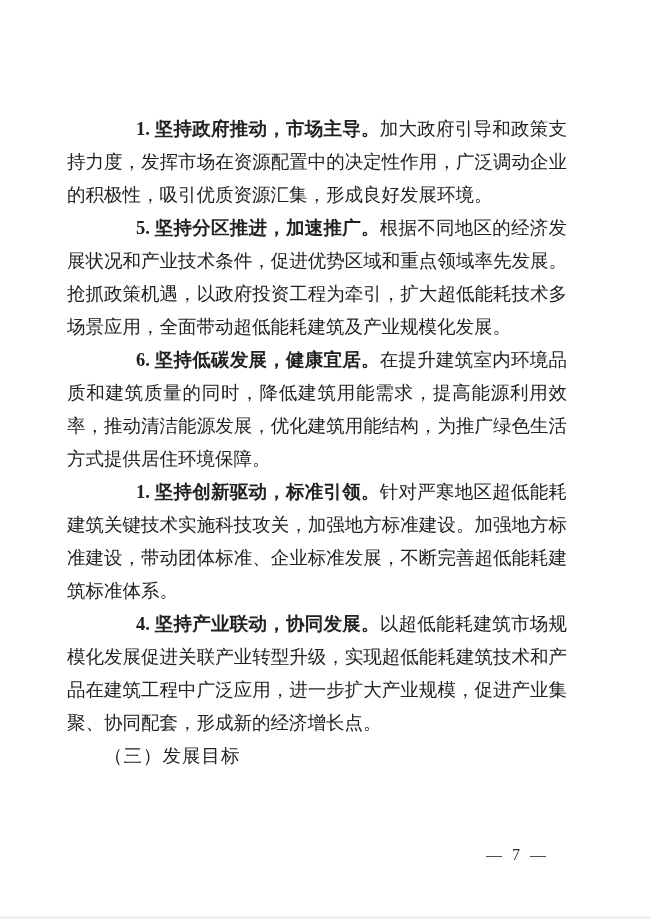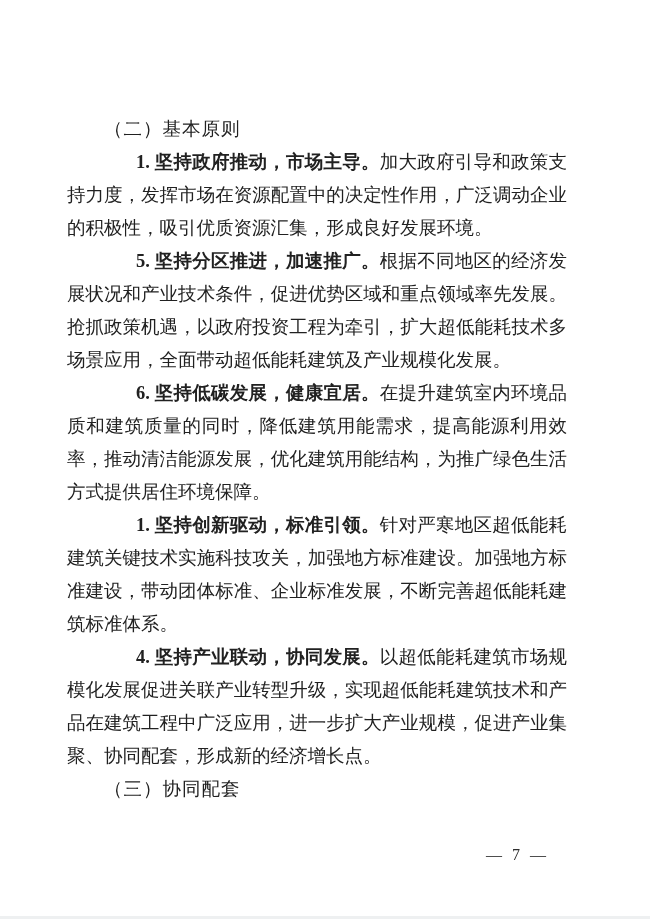--- a/index.html
+++ b/index.html
@@ -57,33 +57,32 @@
     height: 3px;
     background: #eef0f1;
   }
 </style>
 </head>
 <body>
 
 <div class="sheet">
   <div class="content">
 
-    <p class="heading">（二）基本原则</p>
 
     <p class="para"><span class="lead">1. 坚持政府推动，市场主导。</span><span>加大政府引导和政策支持力度，发挥市场在资源配置中的决定性作用，广泛调动企业的积极性，吸引优质资源汇集，形成良好发展环境。</span></p>
 
     <p class="para"><span class="lead">5. 坚持分区推进，加速推广。</span><span>根据不同地区的经济发展状况和产业技术条件，促进优势区域和重点领域率先发展。抢抓政策机遇，以政府投资工程为牵引，扩大超低能耗技术多场景应用，全面带动超低能耗建筑及产业规模化发展。</span></p>
 
     <p class="para"><span class="lead">6. 坚持低碳发展，健康宜居。</span><span>在提升建筑室内环境品质和建筑质量的同时，降低建筑用能需求，提高能源利用效率，推动清洁能源发展，优化建筑用能结构，为推广绿色生活方式提供居住环境保障。</span></p>
 
     <p class="para"><span class="lead">1. 坚持创新驱动，标准引领。</span><span>针对严寒地区超低能耗建筑关键技术实施科技攻关，加强地方标准建设。加强地方标准建设，带动团体标准、企业标准发展，不断完善超低能耗建筑标准体系。</span></p>
 
     <p class="para"><span class="lead">4. 坚持产业联动，协同发展。</span><span>以超低能耗建筑市场规模化发展促进关联产业转型升级，实现超低能耗建筑技术和产品在建筑工程中广泛应用，进一步扩大产业规模，促进产业集聚、协同配套，形成新的经济增长点。</span></p>
 
-    <p class="heading">（三）协同配套</p>
+    <p class="heading">（三）发展目标</p>
 
 
   </div>
 
   <div class="page-number">— 7 —</div>
 
   <div class="scan-edge-bottom"></div>
 </div>
 
 </body></html>

